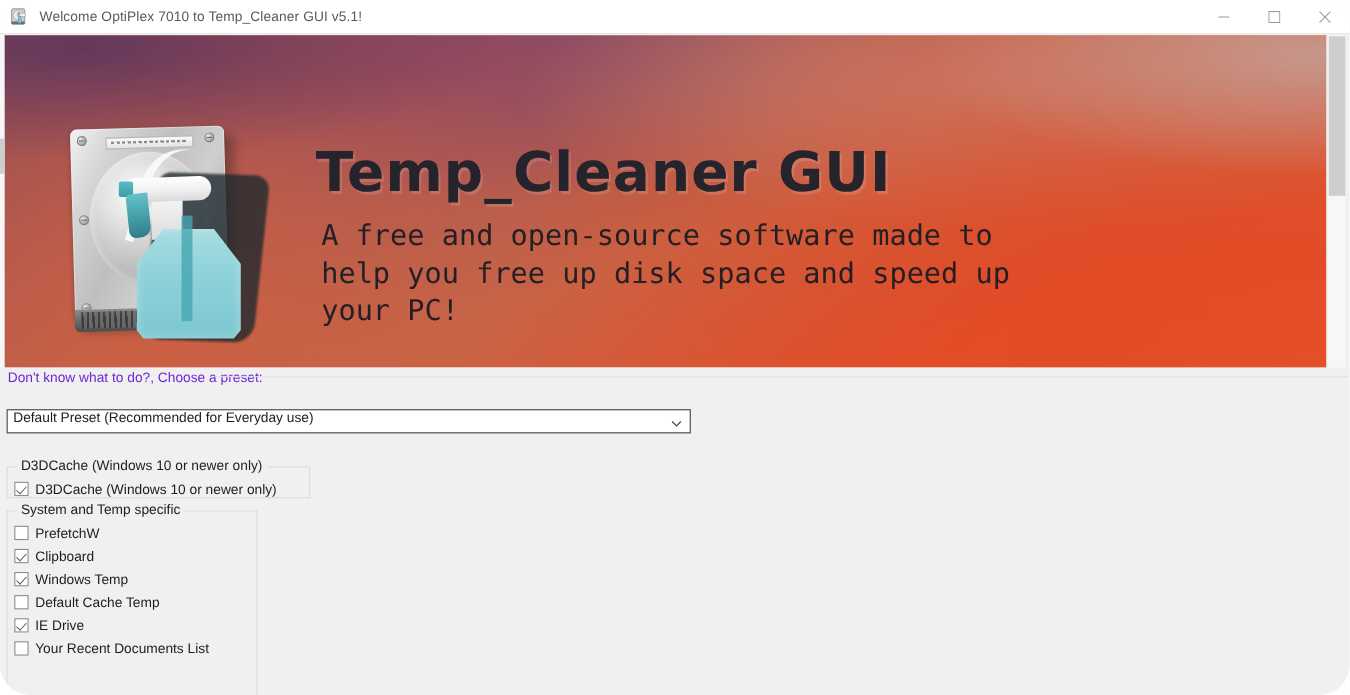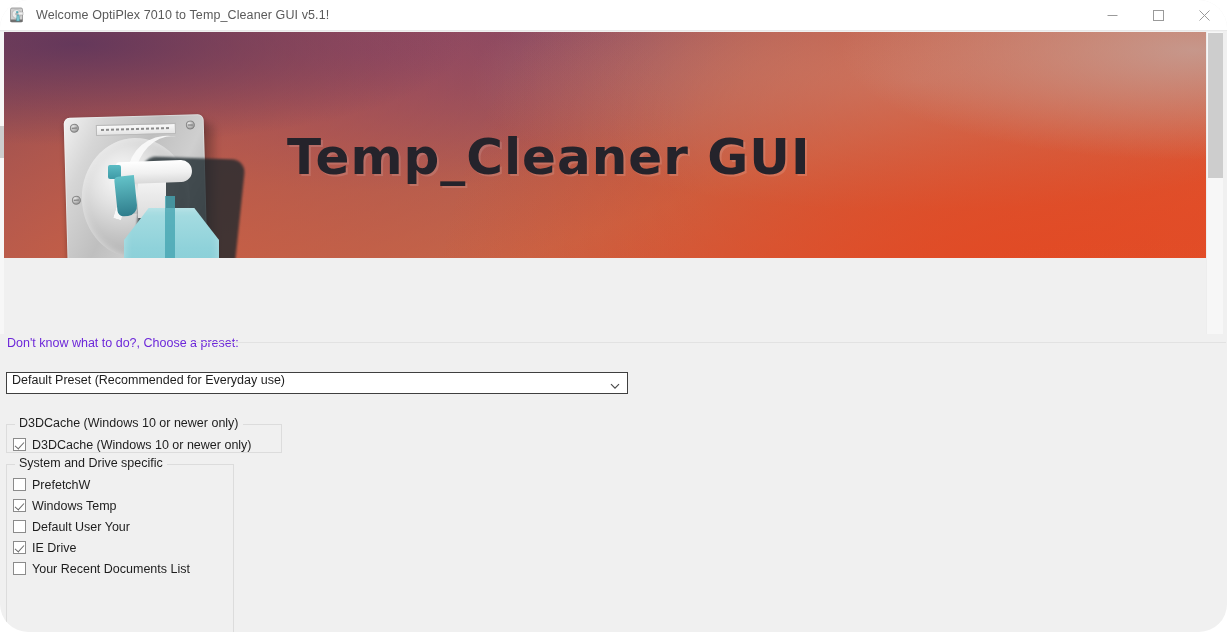--- a/index.html
+++ b/index.html
@@ -67,21 +67,21 @@
     justify-content: center;
     color: #9a9a9a;
   }
 
   
   .banner-wrap {
     position: absolute;
     left: 4px;
     top: 32px;
     width: 1202px;
-    height: 226px;
+    height: 302px;
     overflow: hidden;
   }
   .banner {
     position: absolute;
     left: 0; top: 0;
     width: 1202px;
     height: 302px;
     background:
       radial-gradient(circle at 84% 108%, rgba(226,72,34,0.95) 0%, rgba(226,72,34,0.0) 55%),
       radial-gradient(circle at 12% 96%, rgba(205,96,66,0.92) 0%, rgba(205,96,66,0.0) 52%),
@@ -481,20 +481,23 @@
         <div class="spray-shadow"></div>
         <div class="spray-neck"></div>
         <div class="spray-nozzle"></div>
         <div class="spray-tip"></div>
         <div class="spray-trigger"></div>
         <div class="spray-bottle"></div>
         <div class="spray-stripe"></div>
       </div>
 
       <div class="banner-title">Temp_Cleaner GUI</div>
+      <div class="banner-sub">A free and open-source software made to
+help you free up disk space and speed up
+your PC!</div>
     </div>
   </div>
 
   <div class="vscroll-left">
     <div class="thumb"></div>
   </div>
   <div class="vscroll-right">
     <div class="thumb"></div>
   </div>
 
@@ -517,33 +520,37 @@
     <div class="items">
       <div class="cbrow">
         <div class="cbox checked"></div>
         <div class="cblabel">D3DCache (Windows 10 or newer only)</div>
       </div>
     </div>
   </div>
 
   <div class="group" style="left:6px; top:455px; width:228px; height:185px;">
     <div class="frame"></div>
-    <div class="glabel">System and Drive specific</div>
+    <div class="glabel">System and Temp specific</div>
     <div class="items">
       <div class="cbrow">
         <div class="cbox"></div>
         <div class="cblabel">PrefetchW</div>
       </div>
       <div class="cbrow">
         <div class="cbox checked"></div>
+        <div class="cblabel">Clipboard</div>
+      </div>
+      <div class="cbrow">
+        <div class="cbox checked"></div>
         <div class="cblabel">Windows Temp</div>
       </div>
       <div class="cbrow">
         <div class="cbox"></div>
-        <div class="cblabel">Default User Your</div>
+        <div class="cblabel">Default Cache Temp</div>
       </div>
       <div class="cbrow">
         <div class="cbox checked"></div>
         <div class="cblabel">IE Drive</div>
       </div>
       <div class="cbrow">
         <div class="cbox"></div>
         <div class="cblabel">Your Recent Documents List</div>
       </div>
     </div>

